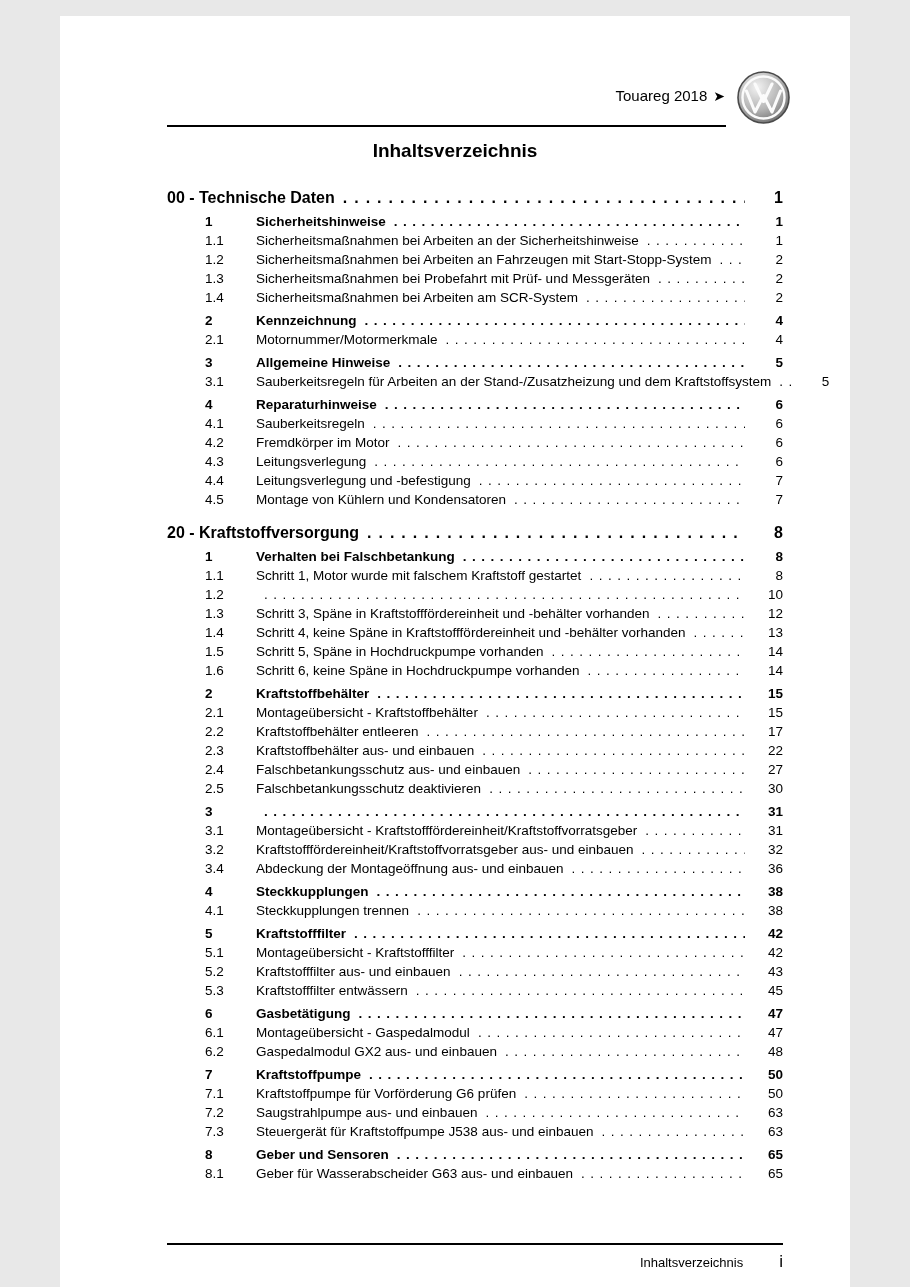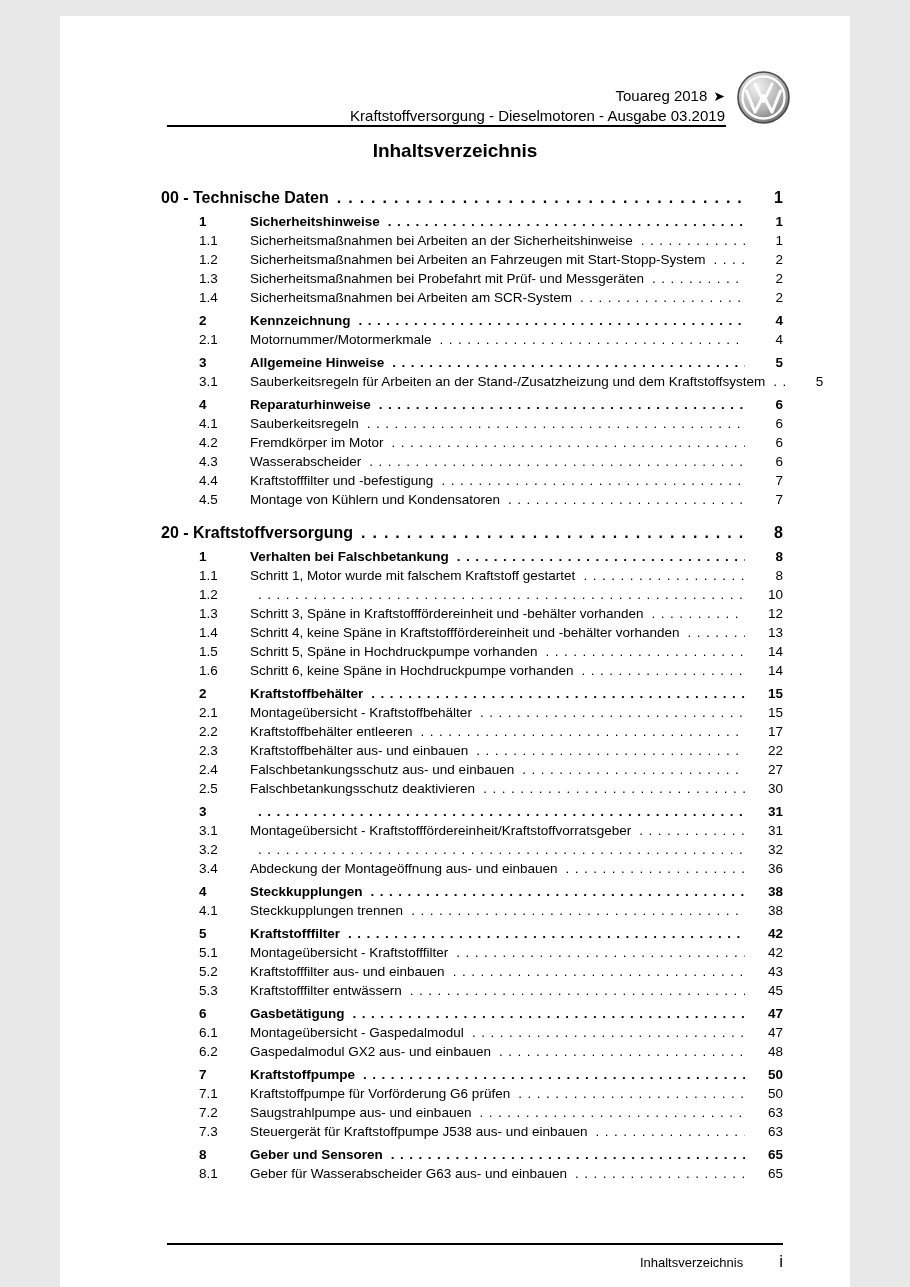--- a/index.html
+++ b/index.html
@@ -37,21 +37,21 @@
   .page-title{
     position:absolute;
     top:124px; left:0; right:0;
     text-align:center;
     font-size:19px;
     font-weight:bold;
   }
   
   .toc{
     position:absolute;
-    left:101px; right:67px;
+    left:107px; right:67px;
     top:172px;
   }
   .row{
     display:flex;
     align-items:baseline;
     line-height:19px;
     font-size:13.5px;
   }
   .row.chapter{
     font-size:16px;
@@ -111,21 +111,20 @@
     margin-left:36px;
   }
 </style>
 </head>
 <body>
 
 <div class="page">
 
   <div class="header-text">
     <div><span>Touareg 2018</span><span class="header-arrow">➤</span></div>
-    <div>Kraftstoffversorgung - Dieselmotoren - Ausgabe 03.2019</div>
   </div>
   <div class="header-rule"></div>
 
   <svg class="logo" viewBox="0 0 53 53" aria-hidden="true">
     <defs>
       <radialGradient id="vwg" cx="38%" cy="30%" r="80%">
         <stop offset="0" stop-color="#f2f2f2"></stop>
         <stop offset="0.55" stop-color="#b5b5b5"></stop>
         <stop offset="1" stop-color="#636363"></stop>
       </radialGradient>
@@ -224,28 +223,28 @@
 
   <div class="row sub">
     <span class="num">4.2</span>
     <span class="rtitle">Fremdkörper im Motor</span>
     <span class="leader"></span>
     <span class="pagenum">6</span>
   </div>
 
   <div class="row sub">
     <span class="num">4.3</span>
-    <span class="rtitle">Wasserabscheider</span>
+    <span class="rtitle">Leitungsverlegung</span>
     <span class="leader"></span>
     <span class="pagenum">6</span>
   </div>
 
   <div class="row sub">
     <span class="num">4.4</span>
-    <span class="rtitle">Kraftstofffilter und -befestigung</span>
+    <span class="rtitle">Leitungsverlegung und -befestigung</span>
     <span class="leader"></span>
     <span class="pagenum">7</span>
   </div>
 
   <div class="row sub">
     <span class="num">4.5</span>
     <span class="rtitle">Montage von Kühlern und Kondensatoren</span>
     <span class="leader"></span>
     <span class="pagenum">7</span>
   </div>
@@ -354,20 +353,21 @@
 
   <div class="row sub">
     <span class="num">3.1</span>
     <span class="rtitle">Montageübersicht - Kraftstofffördereinheit/Kraftstoffvorratsgeber</span>
     <span class="leader"></span>
     <span class="pagenum">31</span>
   </div>
 
   <div class="row sub">
     <span class="num">3.2</span>
+    <span class="rtitle">Kraftstofffördereinheit/Kraftstoffvorratsgeber aus- und einbauen</span>
     <span class="leader"></span>
     <span class="pagenum">32</span>
   </div>
 
 
   <div class="row sub">
     <span class="num">3.4</span>
     <span class="rtitle">Abdeckung der Montageöffnung aus- und einbauen</span>
     <span class="leader"></span>
     <span class="pagenum">36</span>

